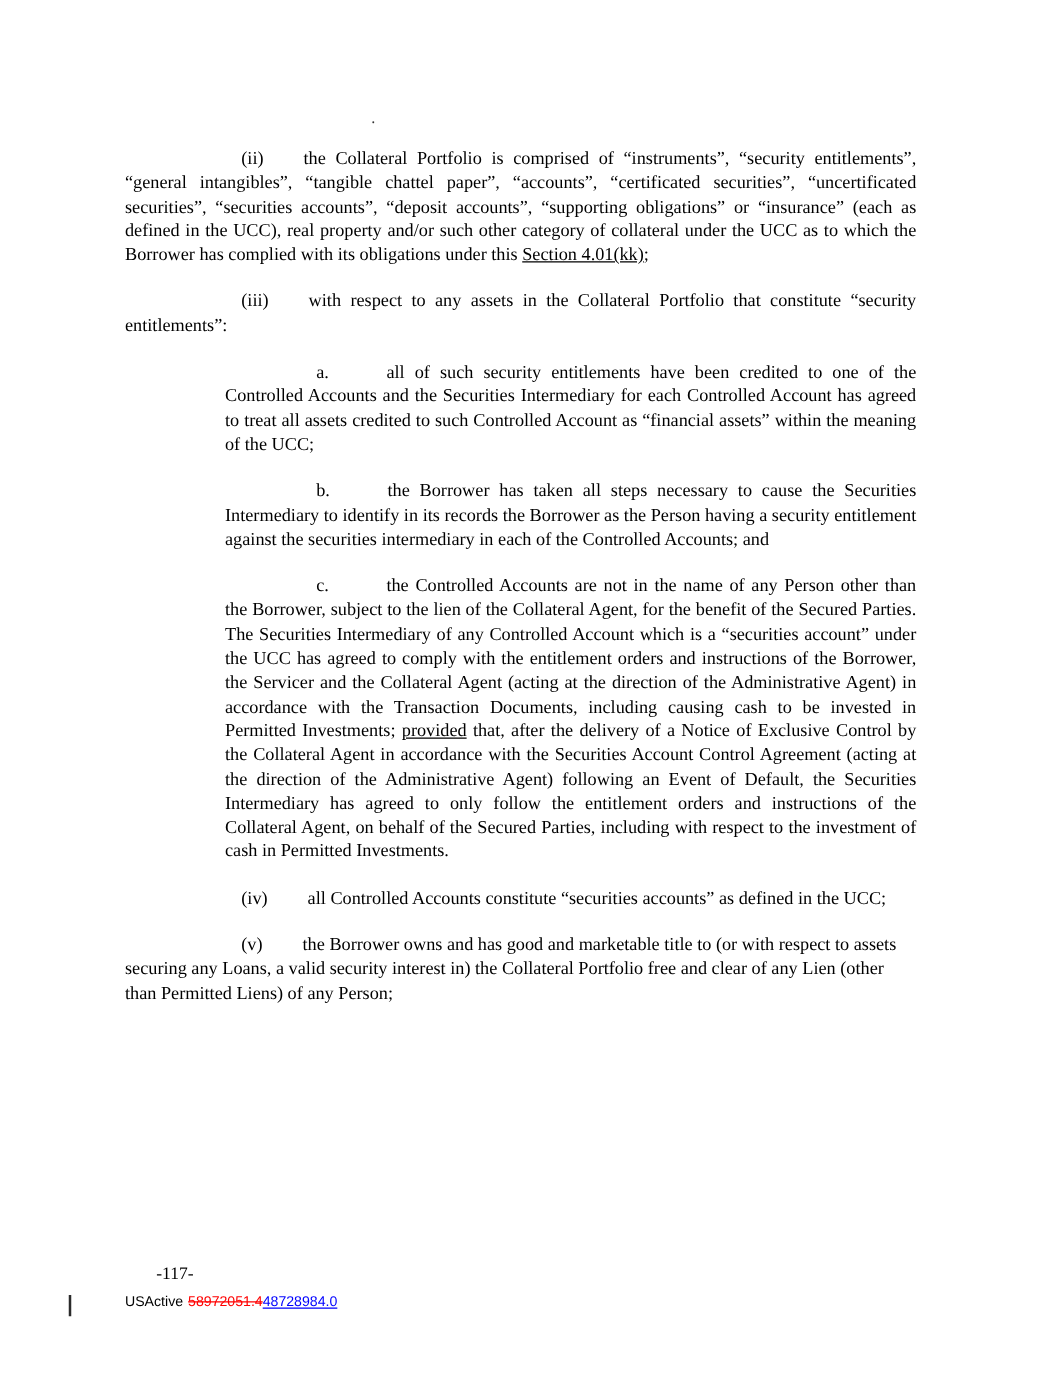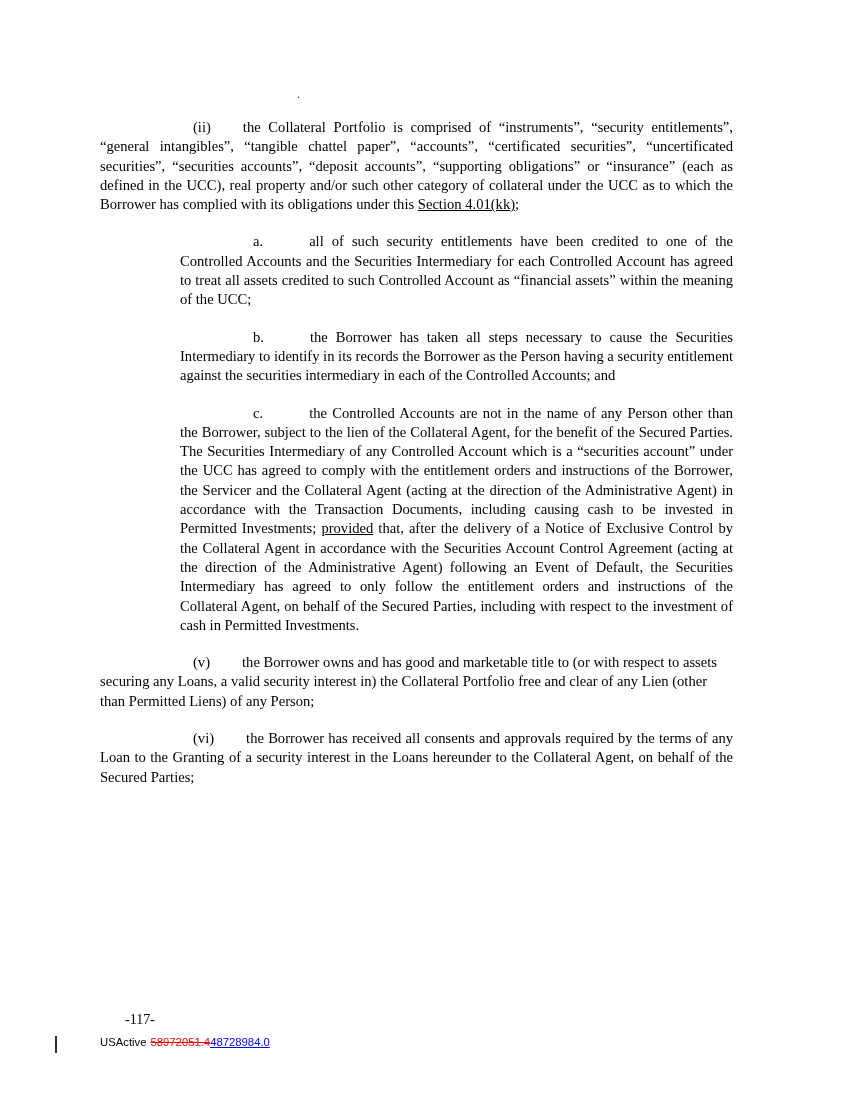--- a/index.html
+++ b/index.html
@@ -89,25 +89,26 @@
 </style>
 </head>
 <body>
 
 <div class="page">
 
   <span class="stray-mark">.</span>
 
   <div class="doc-body">
       <p class="para level1"><span>(ii)</span><span class="pgap"></span><span>the Collateral Portfolio is comprised of “instruments”, “security entitlements”, “general intangibles”, “tangible chattel paper”, “accounts”, “certificated securities”, “uncertificated securities”, “securities accounts”, “deposit accounts”, “supporting obligations” or “insurance” (each as defined in the UCC), real property and/or such other category of collateral under the UCC as to which the Borrower has complied with its obligations under this </span><span class="underlined">Section 4.01(kk)</span><span>;</span></p>
+      <p class="para level1"><span>(iii)</span><span class="pgap"></span><span>with respect to any assets in the Collateral Portfolio that constitute “security entitlements”:</span></p>
       <p class="para level2"><span>a.</span><span class="pgap"></span><span>all of such security entitlements have been credited to one of the Controlled Accounts and the Securities Intermediary for each Controlled Account has agreed to treat all assets credited to such Controlled Account as “financial assets” within the meaning of the UCC;</span></p>
       <p class="para level2"><span>b.</span><span class="pgap"></span><span>the Borrower has taken all steps necessary to cause the Securities Intermediary to identify in its records the Borrower as the Person having a security entitlement against the securities intermediary in each of the Controlled Accounts; and</span></p>
       <p class="para level2"><span>c.</span><span class="pgap"></span><span>the Controlled Accounts are not in the name of any Person other than the Borrower, subject to the lien of the Collateral Agent, for the benefit of the Secured Parties. The Securities Intermediary of any Controlled Account which is a “securities account” under the UCC has agreed to comply with the entitlement orders and instructions of the Borrower, the Servicer and the Collateral Agent (acting at the direction of the Administrative Agent) in accordance with the Transaction Documents, including causing cash to be invested in Permitted Investments; </span><span class="underlined">provided</span><span> that, after the delivery of a Notice of Exclusive Control by the Collateral Agent in accordance with the Securities Account Control Agreement (acting at the direction of the Administrative Agent) following an Event of Default, the Securities Intermediary has agreed to only follow the entitlement orders and instructions of the Collateral Agent, on behalf of the Secured Parties, including with respect to the investment of cash in Permitted Investments.</span></p>
+      <p class="para level1"><span>(iv)</span><span class="pgap"></span><span>all Controlled Accounts constitute “securities accounts” as defined in the UCC;</span></p>
       <p class="para level1 align-left"><span>(v)</span><span class="pgap"></span><span>the Borrower owns and has good and marketable title to (or with respect to assets securing any Loans, a valid security interest in) the Collateral Portfolio free and clear of any Lien (other than Permitted Liens) of any Person;</span></p>
-      <p class="para level1"><span>(vi)</span><span class="pgap"></span><span>the Borrower has received all consents and approvals required by the terms of any Loan to the Granting of a security interest in the Loans hereunder to the Collateral Agent, on behalf of the Secured Parties;</span></p>
     </div>
 
   <div class="footer-pageno">-117-</div>
 
   <div class="change-bar"></div>
 
   <div class="footer-docid">
     <span class="docid-label">USActive</span><span class="docid-deleted" style="color: rgb(255, 0, 0);">58972051.4</span><span class="docid-inserted" style="color: rgb(0, 0, 255);">48728984.0</span>
   </div>
 

